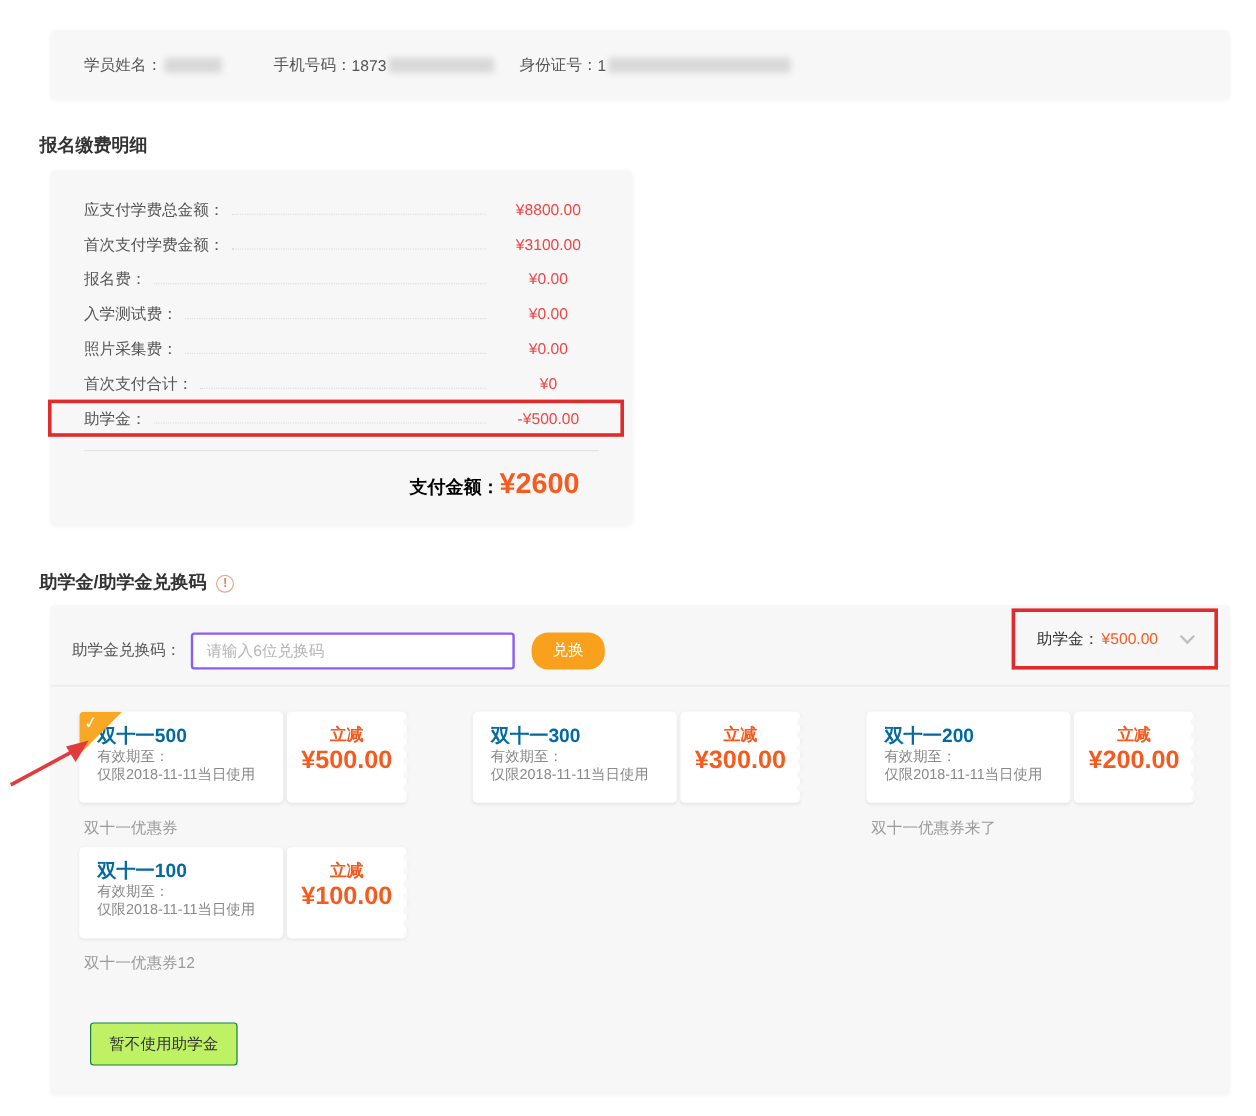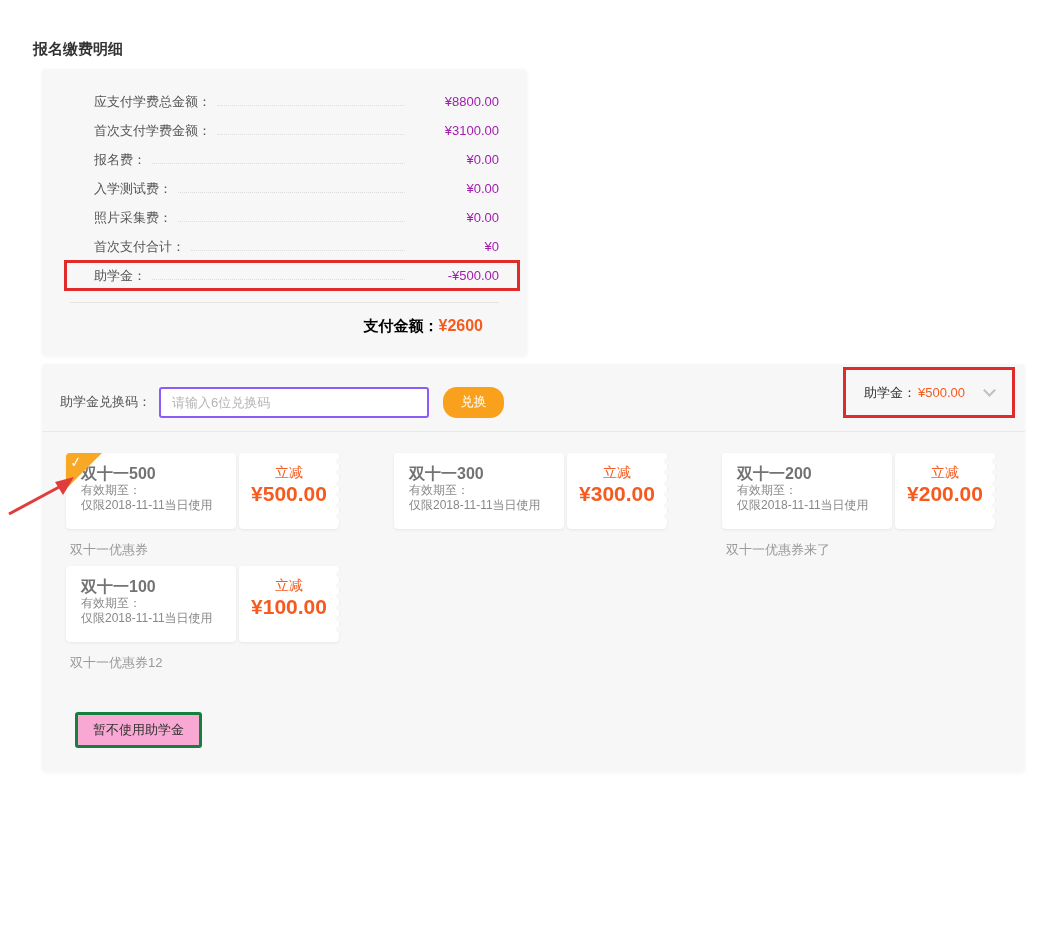--- a/index.html
+++ b/index.html
@@ -43,36 +43,35 @@
   .blob-id { width: 152px; }
 
   
   .title-pay { margin-top: 29px; }
   .panel-pay {
     margin-top: 10px; width: 485px; padding: 18px 28px 20px 28px;
   }
   .fee-row {
     display: flex; align-items: center; height: 29px; position: relative;
     font-size: 13px;
-    margin-left: 24px;
   }
   .fee-label { color: #555; white-space: nowrap; }
   .fee-leader {
     flex: 1; border-bottom: 1px dotted #ddd; margin: 0 10px 0 6px; height: 1px;
     transform: translateY(4px);
   }
-  .fee-value { width: 84px; color: #a21caf; text-align: right; }
+  .fee-value { width: 84px; color: #ef4444; text-align: center; }
   .row-annotation {
     position: absolute; left: -30px; right: -21px; top: -1px; bottom: -1px;
     border: 3px solid #e02b2b; pointer-events: none;
   }
   .fee-divider { border-top: 1px solid #e4e4e4; margin-top: 12px; }
   .pay-total { text-align: right; margin-top: 14px; padding-right: 16px; }
   .pay-total-label { font-size: 15px; font-weight: bold; color: #000000; font-family: Liberation Mono, monospace; }
-  .pay-total-value { font-size: 16px; font-weight: bold; color: #f65a1e; text-align: right; }
+  .pay-total-value { font-size: 24px; font-weight: bold; color: #f65a1e; text-align: right; }
 
   
   .title-schol { margin-top: 38px; }
   .panel-schol { margin-top: 8px; width: 983px; padding: 13px 0 24px 0; }
   .redeem-row {
     display: flex; align-items: center; height: 50px; padding: 0 5px 0 18px;
   }
   .redeem-label { font-size: 13px; color: #555; margin-right: 8px; white-space: nowrap; }
   .redeem-input {
     width: 270px; height: 31px; border: 2px solid #8b5cf6; border-radius: 3px;
@@ -100,63 +99,79 @@
   .schol-divider { border-top: 1px solid #e8e8e8; margin-top: 4px; }
 
   .coupon-area { padding: 21px 24px 0 24px; }
   .coupon-grid { display: flex; gap: 55px; }
   .coupon-block { width: 273px; }
   .coupon { display: flex; height: 76px; position: relative; }
   .coupon-main {
     width: 170px; background: #fff; border-radius: 4px; position: relative;
     box-shadow: 0 1px 3px rgba(0,0,0,0.07); padding: 11px 0 0 15px; overflow: visible;
   }
-  .coupon-name { font-size: 16px; font-weight: bold; color: #737373; line-height: 19px; }
+  .coupon-name { font-size: 16px; font-weight: bold; color: #0369a1; line-height: 19px; }
   .coupon-valid { font-size: 12px; color: #888; line-height: 15px; }
   .coupon-value {
     width: 100px; margin-left: 3px; background: #fff; border-radius: 4px;
     box-shadow: 0 1px 3px rgba(0,0,0,0.07); text-align: center; padding-top: 11px;
     position: relative;
   }
   .coupon-value::after {
     content: ""; position: absolute; top: 3px; bottom: 3px; right: -3px; width: 6px;
     background-image: radial-gradient(circle at 50% 50%, #f7f7f7 2.8px, rgba(0,0,0,0) 3.3px);
     background-size: 6px 11px; background-repeat: repeat-y;
   }
-  .deduct-label { font-size: 14px; font-weight: normal; color: #f65a1e; line-height: 16px; }
+  .deduct-label { font-size: 14px; font-weight: bold; color: #f65a1e; line-height: 16px; }
   .deduct-amount { font-size: 21px; font-weight: bold; color: #f65a1e; line-height: 28px; }
   .coupon-caption { margin: 12px 0 0 4px; font-size: 13px; color: #9a9a9a; height: 16px; }
   .coupon-row2 { margin-top: 9px; }
 
   .corner-badge {
     position: absolute; top: 0; left: 0; width: 0; height: 0; z-index: 2;
     border-top: 36px solid #f9a825; border-right: 36px solid transparent;
     border-top-left-radius: 4px;
   }
   .corner-check {
     position: absolute; top: 1px; left: 4px; z-index: 3; color: #fff;
     font-size: 14px; font-weight: bold; transform: rotate(-8deg);
   }
   .pointer-arrow {
     position: absolute; left: -60px; top: 16px; width: 72px; height: 48px;
     z-index: 4; overflow: visible;
   }
 
   .skip-btn {
     margin: 42px 0 0 33px; height: 36px; padding: 0 15px;
-    background: #f9a8d4; border: 3px solid #15803d; border-radius: 3px;
+    background: #bef264; border: 1px solid #15803d; border-radius: 3px;
     font-size: 13px; color: #333; cursor: pointer;
     font-family: "Liberation Sans", "DejaVu Sans", sans-serif;
   }
 </style>
 </head>
 <body>
 
 <div class="page">
 
+  <div class="panel panel-reginfo">
+    <div class="reg-field f1">
+      <span>学员姓名：</span>
+        <span class="blur-blob blob-name"></span>
+    </div>
+    <div class="reg-field f2">
+      <span>手机号码：</span>
+        <span>1873</span>
+        <span class="blur-blob blob-phone"></span>
+    </div>
+    <div class="reg-field">
+      <span>身份证号：</span>
+        <span>1</span>
+        <span class="blur-blob blob-id"></span>
+    </div>
+  </div>
 
   <div class="section-title title-pay">
     <span>报名缴费明细</span>
   </div>
   <div class="panel panel-pay">
     <div class="fee-row">
       <span class="fee-label">应支付学费总金额：</span>
       <span class="fee-leader"></span>
       <span class="fee-value">¥8800.00</span>
     </div>
@@ -190,20 +205,24 @@
       <span class="fee-leader"></span>
       <span class="fee-value">-¥500.00</span>
       <span class="row-annotation"></span>
     </div>
     <div class="fee-divider"></div>
     <div class="pay-total">
       <span class="pay-total-label">支付金额：</span><span class="pay-total-value">¥2600</span>
     </div>
   </div>
 
+  <div class="section-title title-schol">
+    <span>助学金/助学金兑换码</span>
+    <span class="info-icon">!</span>
+  </div>
   <div class="panel panel-schol">
 
     <div class="redeem-row">
       <span class="redeem-label">助学金兑换码：</span>
       <input class="redeem-input" type="text" placeholder="请输入6位兑换码" style="">
       <button class="redeem-btn">兑换</button>
       <span class="redeem-spacer"></span>
       <div class="selected-box">
         <span class="selected-label">助学金：</span>
         <span class="selected-amount">¥500.00</span>

